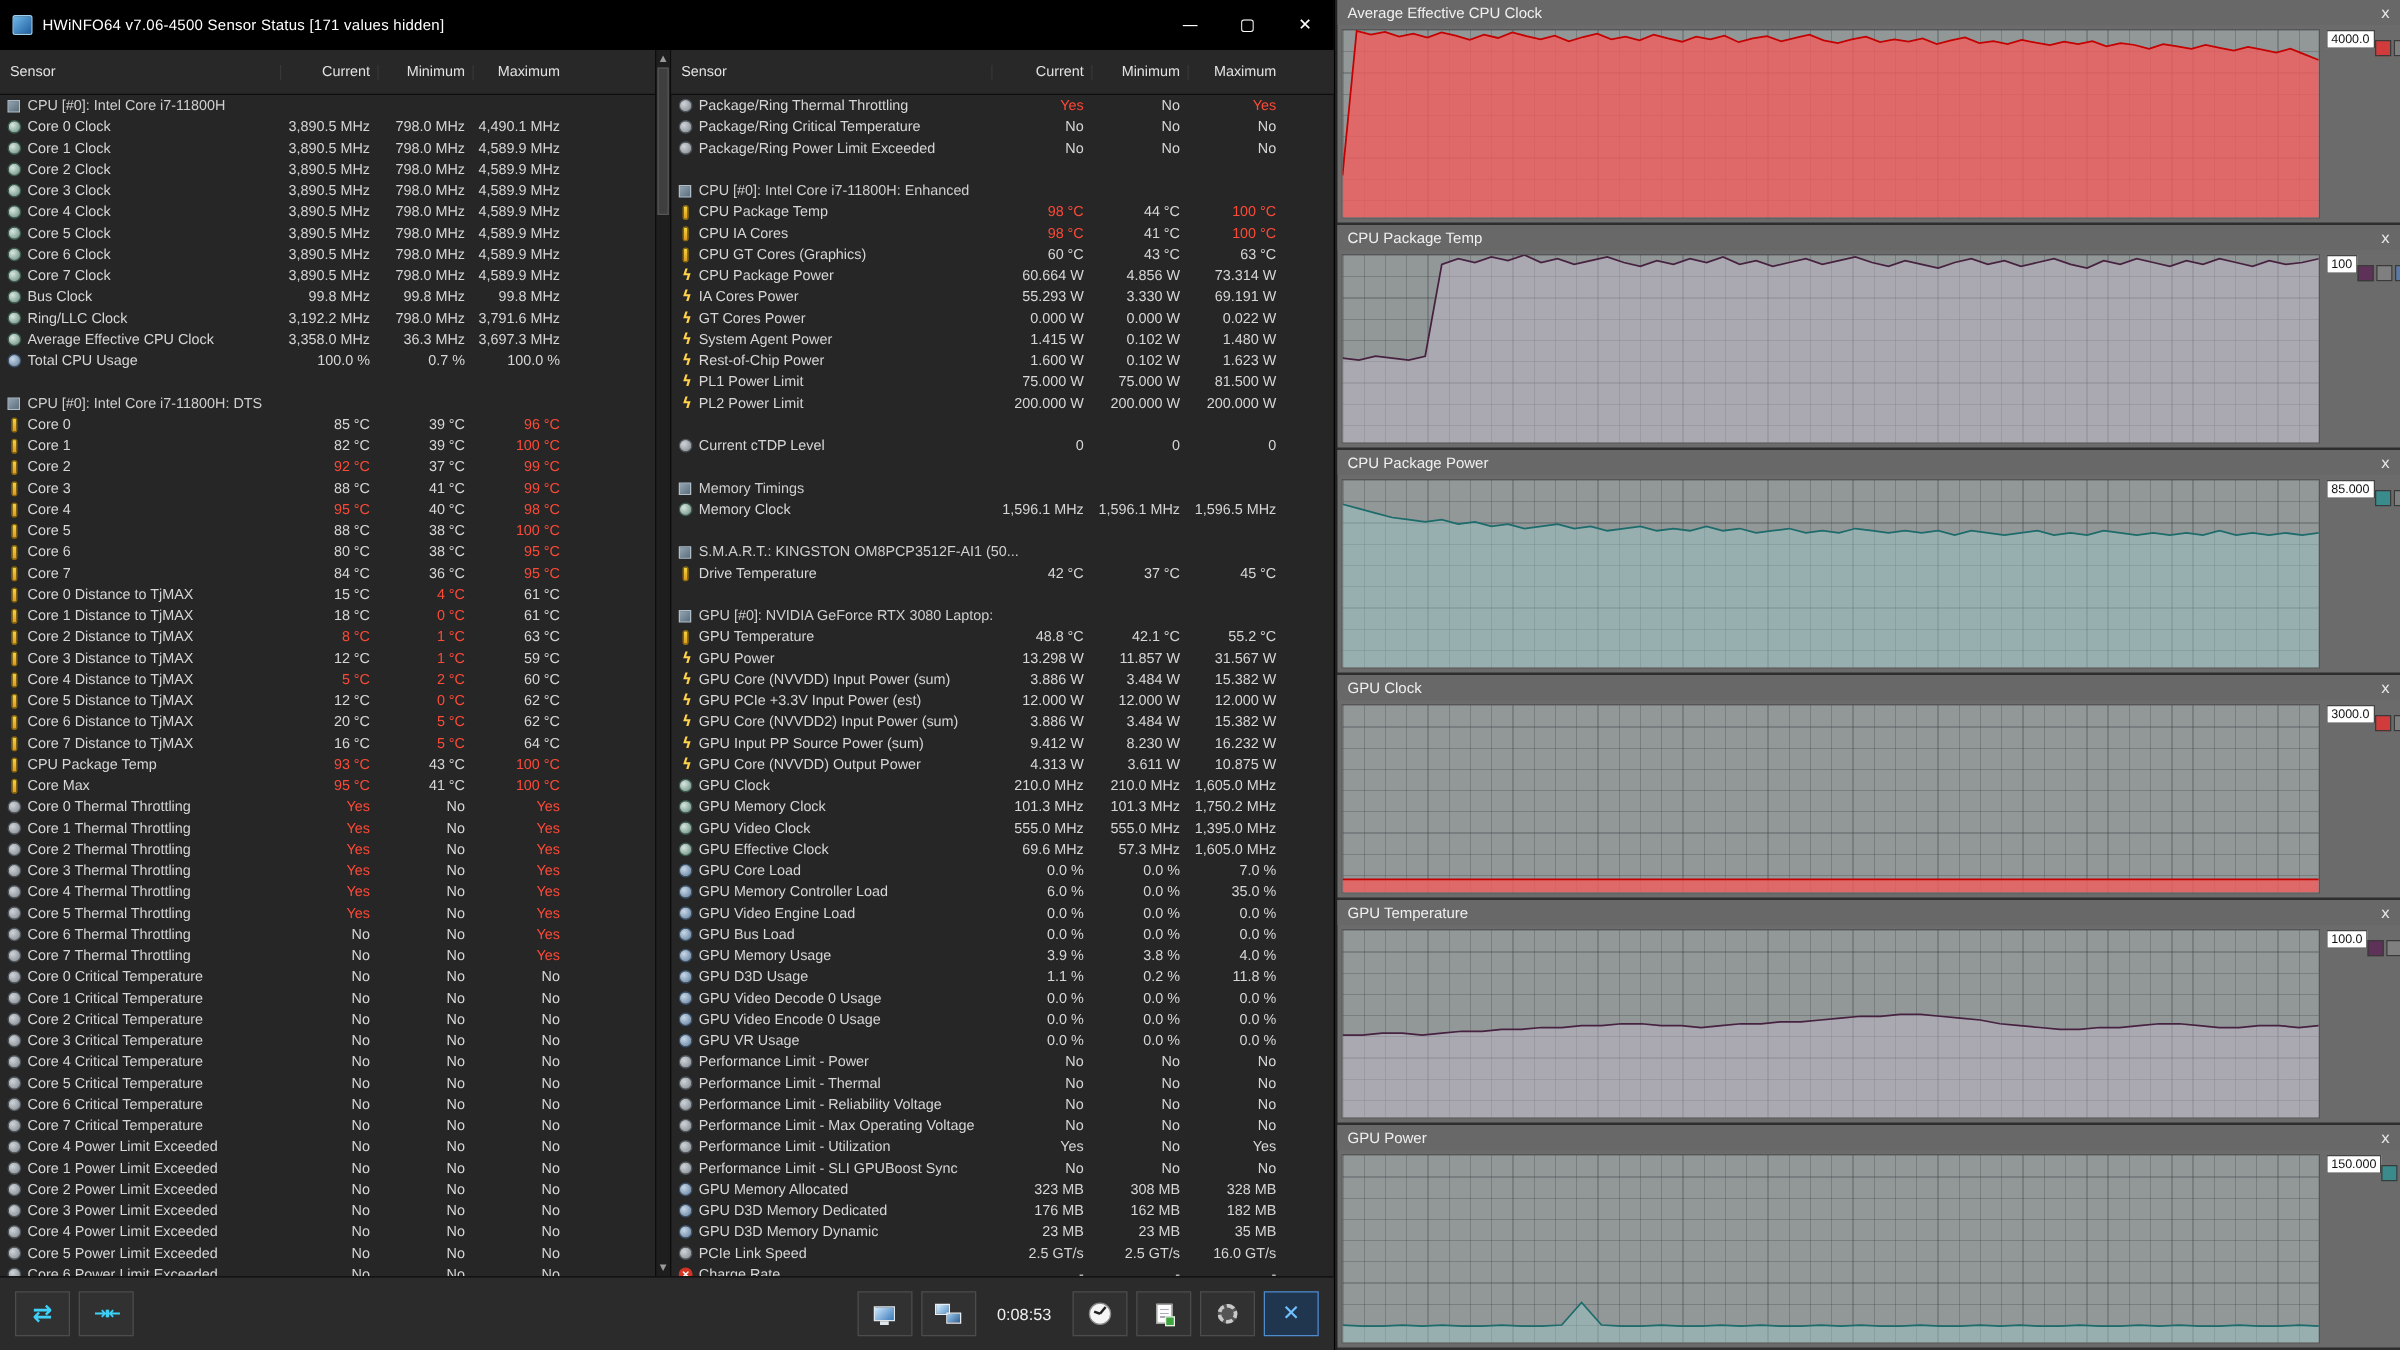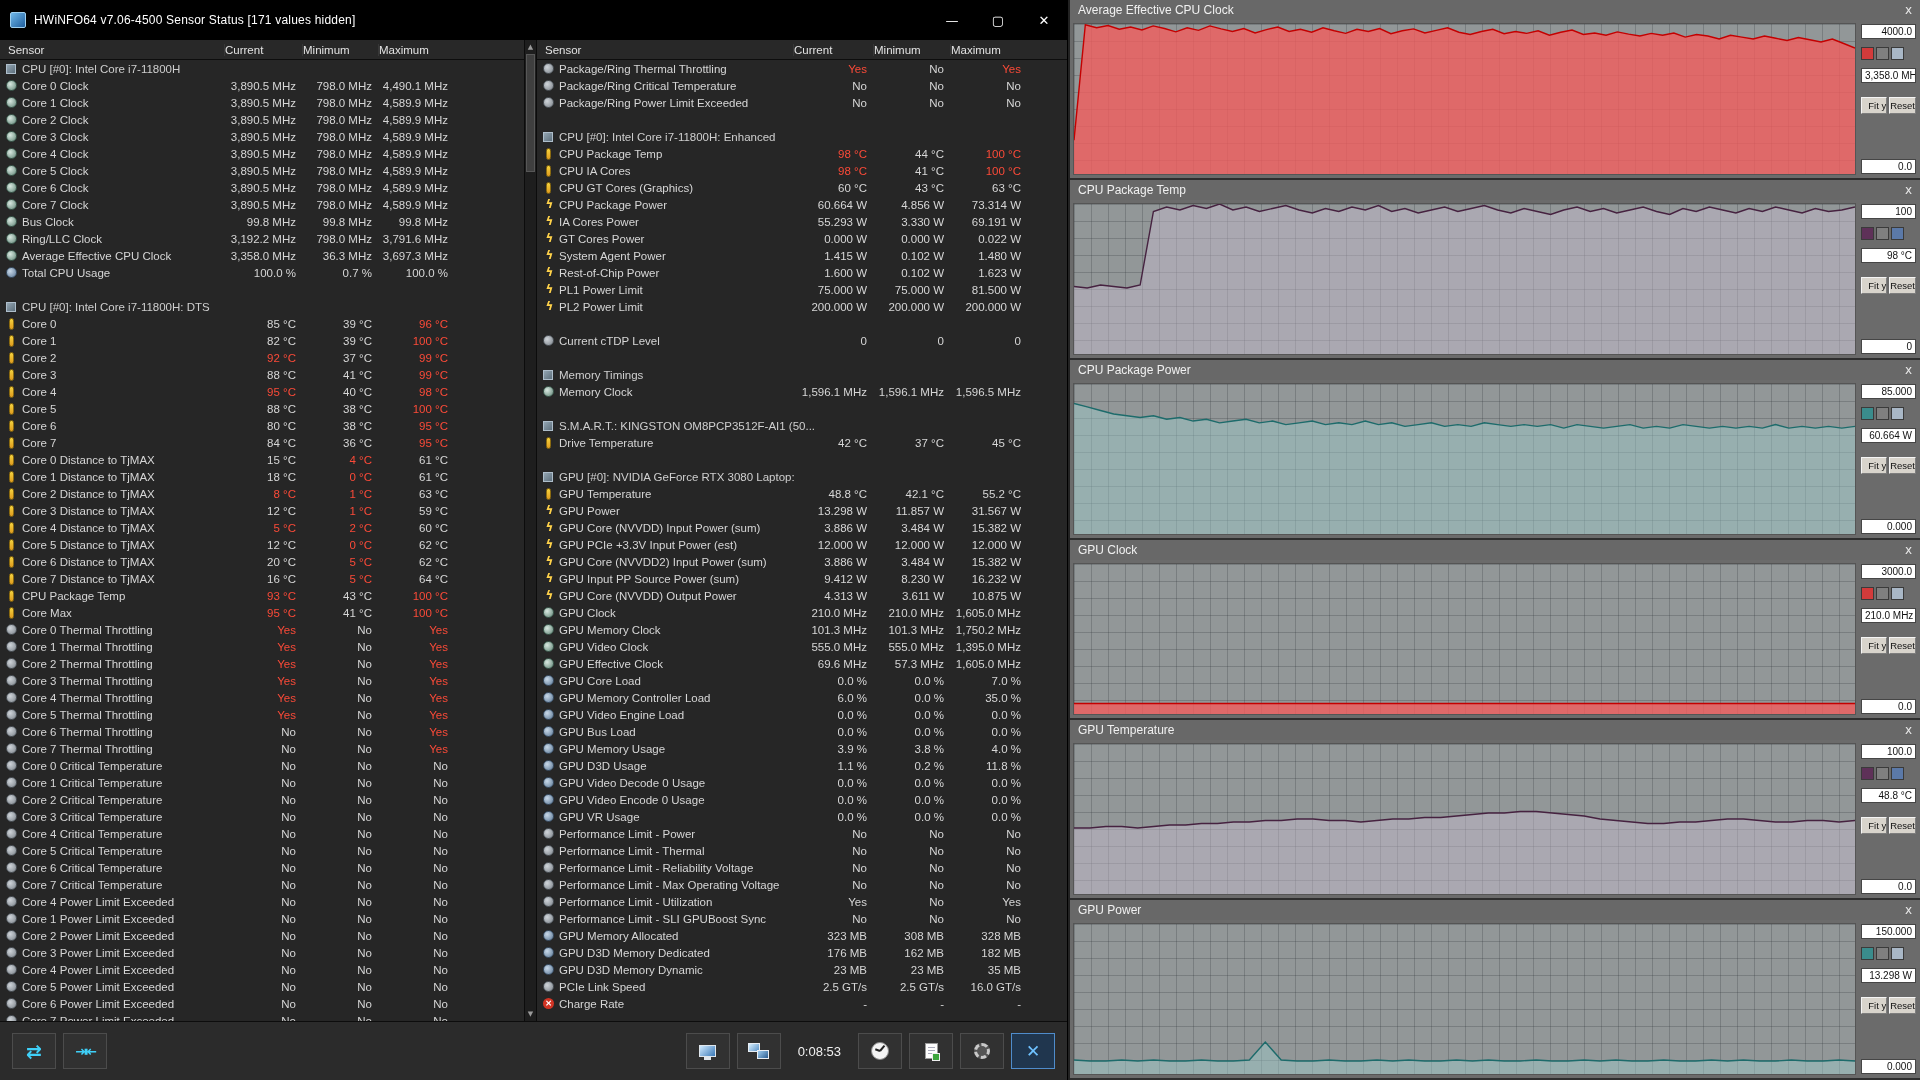--- a/index.html
+++ b/index.html
@@ -15,23 +15,23 @@
   .wbtn { width:46px; height:100%; display:flex; align-items:center; justify-content:center; color:#fff; font-size:13px; }
 
   
   .sensor-area { flex:1; display:flex; min-height:0; }
   .panel { display:flex; flex-direction:column; min-height:0; }
   .panel.pleft { width:524px; }
   .panel.pright { flex:1; }
   .thead, .trow { display:grid; align-items:center; }
   .cols-l { grid-template-columns:22px 1fr 78px 76px 76px 70px; }
   .cols-r { grid-template-columns:22px 1fr 80px 77px 77px 40px; }
-  .thead { height:20px; background:#282828; border-bottom:1px solid #0d0d0d; color:#e2e2e2; font-size:11.5px; flex:0 0 auto; }
+  .thead { height:36px; background:#282828; border-bottom:1px solid #0d0d0d; color:#e2e2e2; font-size:11.5px; flex:0 0 auto; }
   .thead .h-sensor { grid-column:1/3; padding-left:8px; }
-  .thead .h-val { text-align:left; padding-right:6px; border-left:1px solid rgba(255,255,255,0.07); }
+  .thead .h-val { text-align:right; padding-right:6px; border-left:1px solid rgba(255,255,255,0.07); }
   .tbody { flex:1; overflow:hidden; }
   .trow { height:17px; color:#d6d6d6; font-size:11.5px; }
   .trow.blank { }
   .trow .lab { overflow:hidden; white-space:nowrap; }
   .trow .val { text-align:right; padding-right:6px; white-space:nowrap; }
   .trow.section { color:#cfcfcf; }
   .trow.section .lab { grid-column:2/7; }
   .alarm { color:#fb4a38; }
 
   .ricon { width:11px; height:11px; margin-left:6px; display:inline-block; }
@@ -78,21 +78,21 @@
   .gpanel { height:178px; margin-bottom:2px; background:#6b6b6b; display:flex; flex-direction:column; flex:0 0 auto; }
   .gtitle { height:20px; display:flex; align-items:center; padding:0 8px; color:#f0f0f0; font-size:12px; flex:0 0 auto; background:#686868; }
   .gclose { margin-left:auto; color:#e8e8e8; font-size:12px; line-height:1; }
   .gbody { flex:1; display:flex; min-height:0; }
   .gplot { flex:1; margin:3px 0 3px 3px; position:relative; background:#929798; border:1px solid #555;
     background-image:
       repeating-linear-gradient(to right, rgba(45,50,55,0.25) 0 1px, transparent 1px 17px),
       repeating-linear-gradient(to bottom, rgba(45,50,55,0.25) 0 1px, transparent 1px 17px);
   }
   .gplot svg { position:absolute; inset:0; width:100%; height:100%; }
-  .gside { width:64px; flex:0 0 auto; display:flex; flex-direction:column; padding:4px 4px 4px 5px; }
+  .gside { width:64px; flex:0 0 auto; display:flex; padding:4px 4px 4px 5px; }
   .gbox { height:15px; background:#fff; border:1px solid #454545; font-size:10px; color:#111; text-align:right; padding:0 3px; line-height:13px; flex:0 0 auto; overflow:hidden; white-space:nowrap; }
   .gswatches { display:flex; gap:2px; margin:8px 0 8px 0; flex:0 0 auto; }
   .sw { width:13px; height:13px; border:1px solid #3a3a3a; }
   .gbtns { display:flex; gap:2px; margin-top:14px; flex:0 0 auto; }
   .gbtn { flex:1; height:17px; background:#d8d4cc; border:1px solid #7d7d7d; border-top-color:#f5f5f5; border-left-color:#f5f5f5; font-size:9.5px; text-align:right; line-height:15px; color:#111; cursor:default; }
   .gspacer { flex:1; }
 </style>
 </head>
 <body>
 

